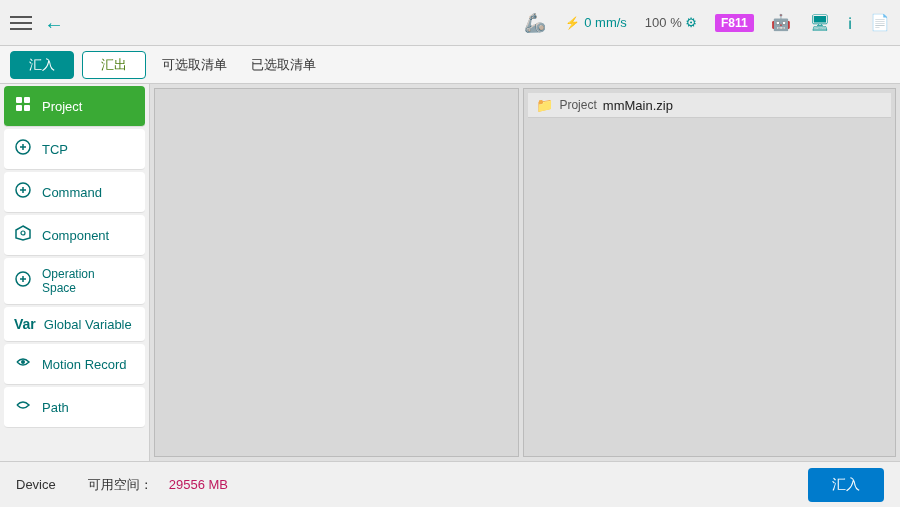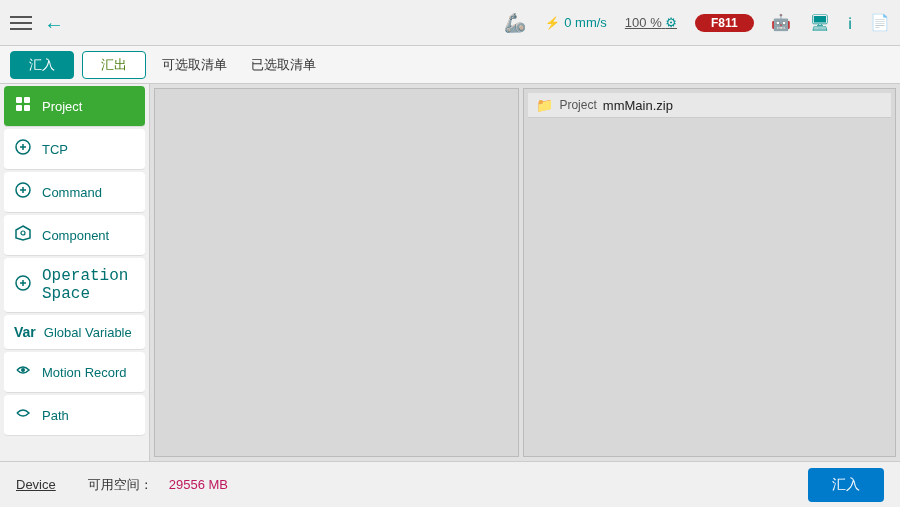--- a/index.html
+++ b/index.html
@@ -14,22 +14,22 @@
       padding: 0 10px;
       border-bottom: 1px solid #ccc;
       gap: 16px;
     }
     .topbar-left { display: flex; align-items: center; gap: 12px; }
     .hamburger-icon { display: flex; flex-direction: column; gap: 4px; cursor: pointer; }
     .hamburger-icon span { width: 22px; height: 2px; background: #555; display: block; }
     .back-icon { color: #00a0a0; font-size: 20px; cursor: pointer; font-weight: bold; }
     .topbar-right { margin-left: auto; display: flex; align-items: center; gap: 18px; }
     .speed-display { display: flex; align-items: center; gap: 4px; color: #009090; font-size: 13px; }
-    .percent-display { color: #555; font-size: 13px; text-decoration: underline; }
-    .f811-badge { background: #b91c1c; color: white; padding: 2px 16px; border-radius: 9px; font-size: 12px; font-weight: bold; }
+    .percent-display { color: #555; font-size: 13px; }
+    .f811-badge { background: #d946ef; color: white; padding: 2px 6px; border-radius: 2px; font-size: 12px; font-weight: bold; }
     .topbar-icon { color: #009090; font-size: 16px; cursor: pointer; }
 
     
     .btn-row {
       background: #f5f5f5;
       height: 38px;
       display: flex;
       align-items: center;
       padding: 0 10px;
       gap: 8px;
@@ -119,21 +119,21 @@
     
     .bottom-bar {
       background: #f0f0f0;
       height: 46px;
       display: flex;
       align-items: center;
       padding: 0 16px;
       border-top: 1px solid #ccc;
       gap: 12px;
     }
-    .device-label { color: #333; font-size: 13px; text-decoration: underline; }
+    .device-label { color: #333; font-size: 13px; }
     .device-select-wrapper {
       position: relative;
       display: inline-block;
     }
     .device-select {
       appearance: none;
       background: white;
       border: 1px solid #bbb;
       border-radius: 3px;
       padding: 4px 28px 4px 8px;
@@ -247,21 +247,21 @@
       </span>
       <span class="sidebar-item-label">Component</span>
     </div>
     <div class="sidebar-item">
       <span class="icon">
         <svg width="18" height="18" viewBox="0 0 18 18" fill="none">
           <circle cx="9" cy="9" r="7" stroke="#007070" stroke-width="1.5" fill="none"></circle>
           <path d="M6 9 L12 9 M9 6 L9 12" stroke="#007070" stroke-width="1.5"></path>
         </svg>
       </span>
-      <span class="sidebar-item-label" style="font-size:16px;font-family:Liberation Mono, monospace;">Operation<br>Space</span>
+      <span class="sidebar-item-label" style="font-size:12px;">Operation<br>Space</span>
     </div>
     <div class="sidebar-item">
       <span class="icon" style="font-size:14px;font-weight:bold;color:#007070;min-width:20px;text-align:center;">Var</span>
       <span class="sidebar-item-label">Global Variable</span>
     </div>
     <div class="sidebar-item">
       <span class="icon">
         <svg width="18" height="18" viewBox="0 0 18 18" fill="none">
           <path d="M3 9 Q9 3 15 9 Q9 15 3 9" stroke="#007070" stroke-width="1.5" fill="none"></path>
           <circle cx="9" cy="9" r="2" fill="#007070"></circle>

